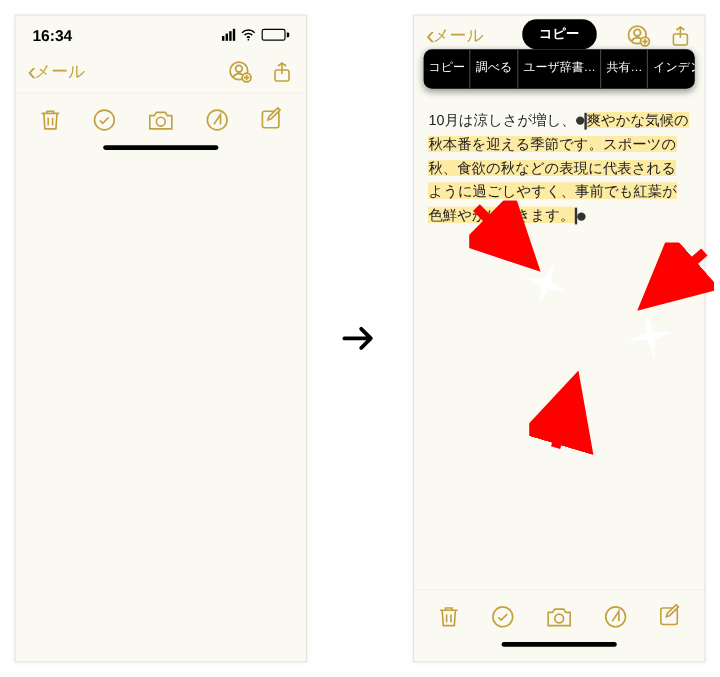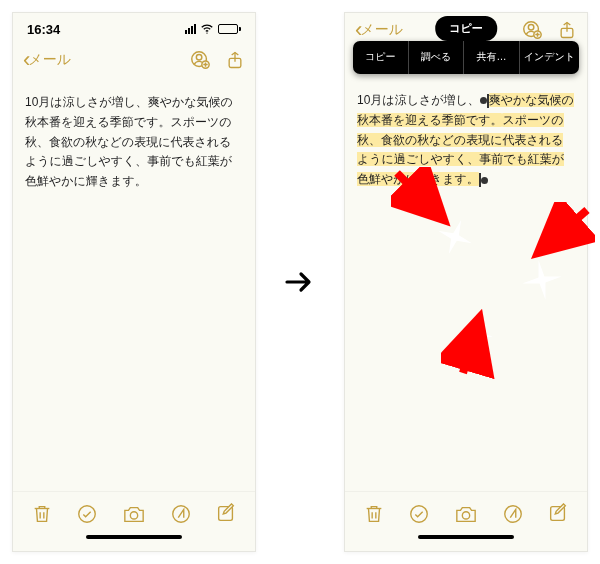--- a/index.html
+++ b/index.html
@@ -164,23 +164,20 @@
             <circle cx="18" cy="17" r="4" fill="#fafaf3"></circle>
             <path d="M18 14.6v4.8M15.6 17h4.8"></path>
           </svg>
         <svg width="20" height="20" viewBox="0 0 24 24" fill="none" stroke="#C4A040" stroke-width="1.6">
             <path d="M12 3v11"></path>
             <path d="M8 6l4-3 4 3"></path>
             <rect x="5" y="10" width="14" height="11" rx="2"></rect>
           </svg>
       </span>
     </div>
-    <div class="note">
-      <span>10月は涼しさが増し、爽やかな気候の秋本番を迎える季節です。スポーツの秋、食欲の秋などの表現に代表されるように過ごしやすく、事前でも紅葉が色鮮やかに輝きます。</span>
-    </div>
     <div class="toolbar">
       <svg width="22" height="22" viewBox="0 0 24 24" fill="none" stroke="#C4A040" stroke-width="1.5">
           <path d="M4 6h16"></path>
           <path d="M9 6V4h6v2"></path>
           <path d="M6 6l1 14h10l1-14"></path>
           <path d="M10 10v7M14 10v7"></path>
         </svg>
       <svg width="22" height="22" viewBox="0 0 24 24" fill="none" stroke="#C4A040" stroke-width="1.5">
           <circle cx="12" cy="12" r="9"></circle>
           <path d="M8 12.5l2.5 2.5L16 9.5"></path>
@@ -228,20 +225,21 @@
             <path d="M12 3v11"></path>
             <path d="M8 6l4-3 4 3"></path>
             <rect x="5" y="10" width="14" height="11" rx="2"></rect>
           </svg>
       </span>
     </div>
     <div class="note">
       <div class="ctxmenu">
         <span class="item">コピー</span>
         <span class="item">調べる</span>
+        <span class="item">ユーザ辞書…</span>
         <span class="item">共有…</span>
         <span class="item">インデント</span>
       </div>
       <div style="margin-top:28px">
         <span>10月は涼しさが増し、</span><span class="sel-handle"></span><span class="sel-bar"></span><span class="highlighted">爽やかな気候の秋本番を迎える季節です。</span><span class="highlighted">スポーツの秋、食欲の秋などの表現に代表されるように過ごしやすく、事前でも紅葉が色鮮やかに輝きます。</span><span class="sel-bar"></span><span class="sel-handle"></span>
       </div>
 
       <div class="overlay">
 
         <svg class="burst" style="left:90px;top:170px;transform:rotate(20deg)" width="40" height="40" viewBox="-20 -20 40 40">

